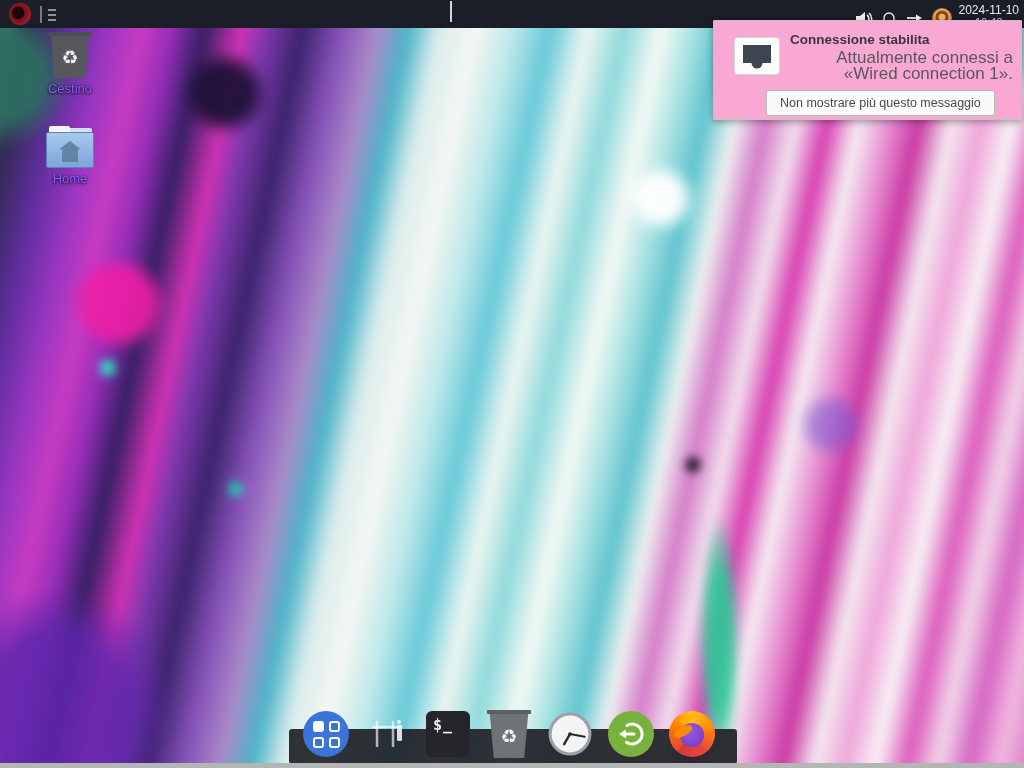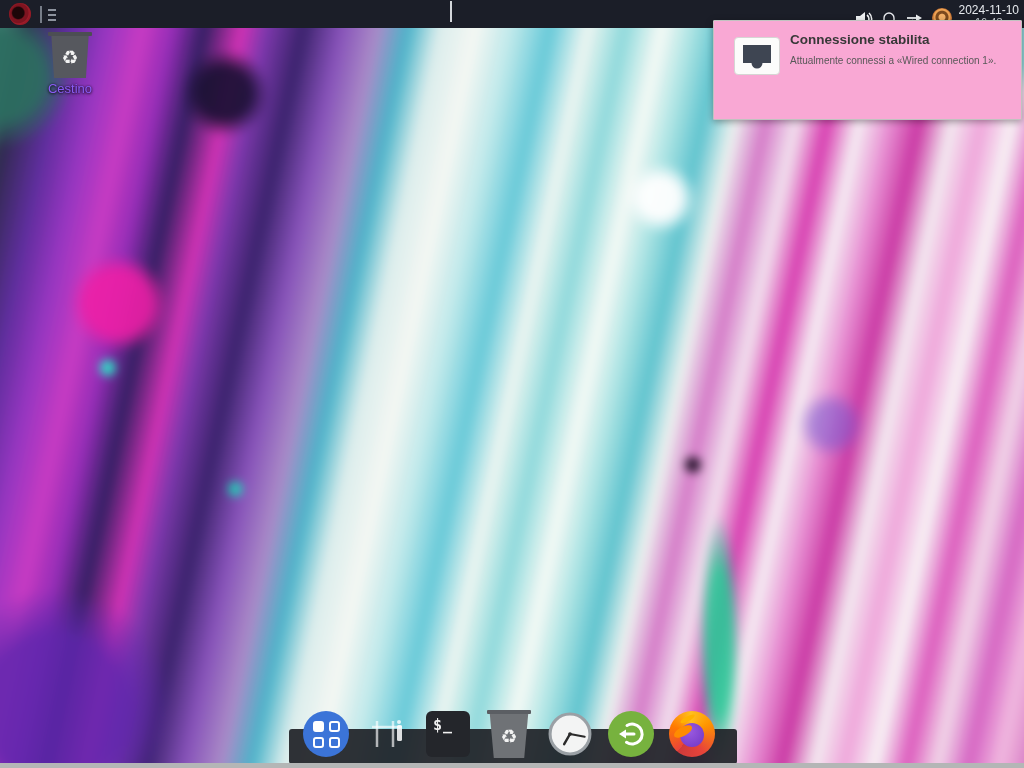--- a/index.html
+++ b/index.html
@@ -63,21 +63,21 @@
     background:#f9a8d4; border:1px solid #c2c2c0; border-radius:1px;
     box-shadow:0 2px 7px rgba(0,0,0,.35); z-index:10;
   }
   .notif-icon-box {
     position:absolute; left:20px; top:16px; width:46px; height:38px;
     background:#fcfcfb; border:1px solid #d6d6d4; border-radius:4px;
     display:flex; align-items:center; justify-content:center;
   }
   .notif-text { position:absolute; left:76px; top:11px; right:8px; }
   .notif-title { font-size:13.5px; font-weight:bold; color:#383838; margin-bottom:3px; }
-  .notif-body { font-size:10px; color:#585858; line-height:21px; }
+  .notif-body { font-size:17px; color:#585858; line-height:16px;text-align:right; }
   .notif-btn {
     position:absolute; left:52px; top:69px; height:26px; padding:0 13px;
     background:#fafaf9; border:1px solid #b9b9b7; border-radius:3px;
     font-family:"Liberation Sans", sans-serif; font-size:12.5px; color:#4a4a4a;
   }
 
   
   .desktop-icon { position:absolute; width:90px; text-align:center; z-index:2; }
   .di-trash { left:25px; top:32px; }
   .di-home  { left:25px; top:126px; }
@@ -199,31 +199,42 @@
   <div class="desktop-icon di-trash">
     <div class="trash-art">
       <div class="trash-lid"></div>
       <div class="trash-body">
           <span class="recycle-glyph">♻</span>
         </div>
     </div>
     <div class="icon-label">Cestino</div>
   </div>
 
+  <div class="desktop-icon di-home">
+    <div class="folder-art">
+      <div class="folder-tab"></div>
+      <div class="folder-top-strip"></div>
+      <div class="folder-body">
+          <div class="house"></div>
+        </div>
+    </div>
+    <div class="icon-label">Home</div>
+  </div>
 
   <div class="notification">
     <div class="notif-icon-box">
       <svg width="34" height="28" viewBox="0 0 34 28">
         <path d="M3,3 h28 v18 h-8.5 a5.5,5.5 0 0 1 -11,0 h-8.5 z" fill="#3e4552"></path>
       </svg>
     </div>
     <div class="notif-text">
       <div class="notif-title">Connessione stabilita</div>
       <div class="notif-body">Attualmente connessi a «Wired connection 1».</div>
     </div>
+    <button class="notif-btn">Non mostrare più questo messaggio</button>
   </div>
 
   <div class="dock-bar"></div>
   <div class="dock-icons">
 
     <div class="dock-item">
       <div class="launcher-circle">
         <b class="filled"></b>
           <b></b>
           <b></b>

